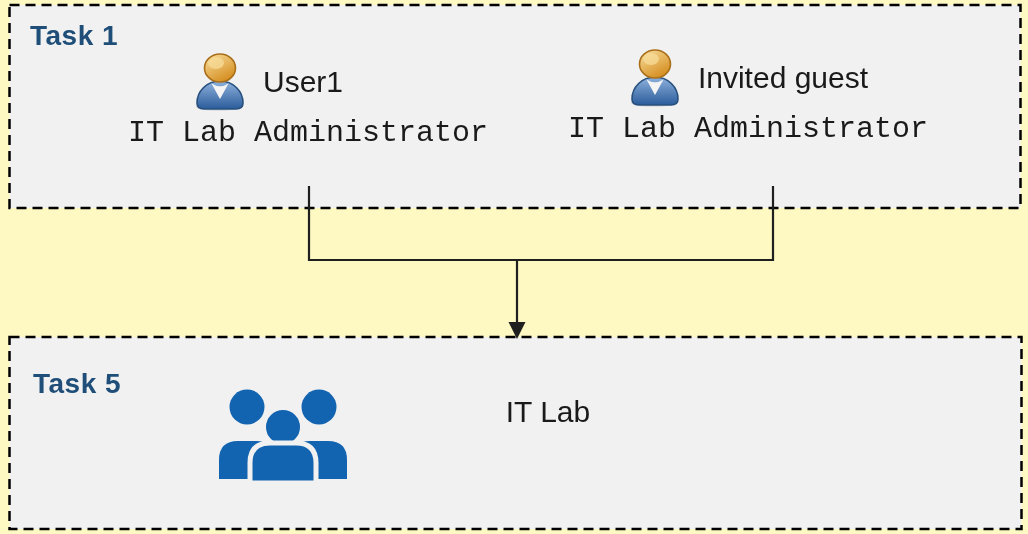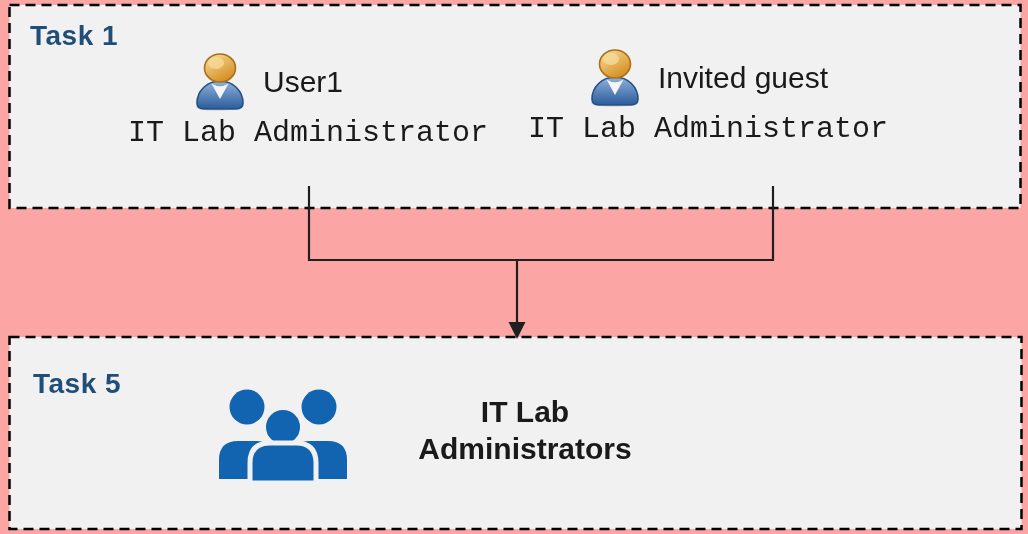--- a/index.html
+++ b/index.html
@@ -1,19 +1,19 @@
 <!DOCTYPE html>
 <html><head>
 <meta charset="utf-8">
 <style>
   html,body{margin:0;padding:0;background:#ffffff;}
   .canvas{
     position:relative;
     width:1028px;height:534px;
-    background:#fca5a5;
+    background:#fef9c3;
     font-family:"Liberation Sans","DejaVu Sans",sans-serif;
     color:#1a1a1a;
     overflow:hidden;
   }
   .layer{position:absolute;left:0;top:0;}
   .abs{position:absolute;}
   .task-label{
     font-size:28px;
     font-weight:bold;
     color:#1f4e79;
@@ -84,21 +84,21 @@
         <path d="M27,28 C14,28 4,38 4,50 q0,6 7,6 h32 q7,0 7,-6 C50,38 40,28 27,28 z" fill="url(#body1)" stroke="#27507e" stroke-width="1.6"></path>
         <path d="M18.5,30.5 L27,46 L35.5,30.5 Q27,36 18.5,30.5 z" fill="#f4f4f4"></path>
         <ellipse cx="27" cy="15" rx="15.5" ry="14" fill="url(#head1)" stroke="#a96f1a" stroke-width="1.6"></ellipse>
         <ellipse cx="23" cy="10" rx="8" ry="6" fill="#f7dc9a" opacity="0.75"></ellipse>
       </svg>
       <span class="member-name">User1</span>
     </div>
     <div class="member-role">IT Lab Administrator</div>
   </div>
 
-  <div class="abs member" style="left:528px;top:48px;width:360px;text-align:right;">
+  <div class="abs member" style="left:568px;top:48px;width:360px;text-align:right;">
     <div class="member-row">
       <svg width="54" height="58" viewBox="0 0 54 58">
         <defs>
           <linearGradient id="head2" x1="0" y1="0" x2="0.6" y2="1">
             <stop offset="0" stop-color="#f9e0a0"></stop>
               <stop offset="1" stop-color="#d68f22"></stop>
           </linearGradient>
           <linearGradient id="body2" x1="0" y1="0" x2="0" y2="1">
             <stop offset="0" stop-color="#8fb2dd"></stop>
               <stop offset="1" stop-color="#2b5c9b"></stop>
@@ -124,18 +124,17 @@
       <path d="M6,92 v-19 q0,-19 19,-19 h18 q19,0 19,19 v19 z"></path>
 
       <circle cx="106" cy="20" r="17.5"></circle>
       <path d="M78,92 v-19 q0,-19 19,-19 h18 q19,0 19,19 v19 z"></path>
 
       <circle cx="70" cy="40" r="19.5" stroke="#f1f1f1" stroke-width="5"></circle>
       <path d="M37,96 v-20 q0,-20 20,-20 h26 q20,0 20,20 v20 z" stroke="#f1f1f1" stroke-width="5"></path>
     </g>
   </svg>
 
-  <div class="abs group-name" style="left:400px;top:393px;width:250px;font-weight:bold;">
+  <div class="abs group-name" style="left:423px;top:393px;width:250px;">
     <div>IT Lab</div>
-    <div>Administrators</div>
   </div>
 
 </div>
 
 </body></html>

